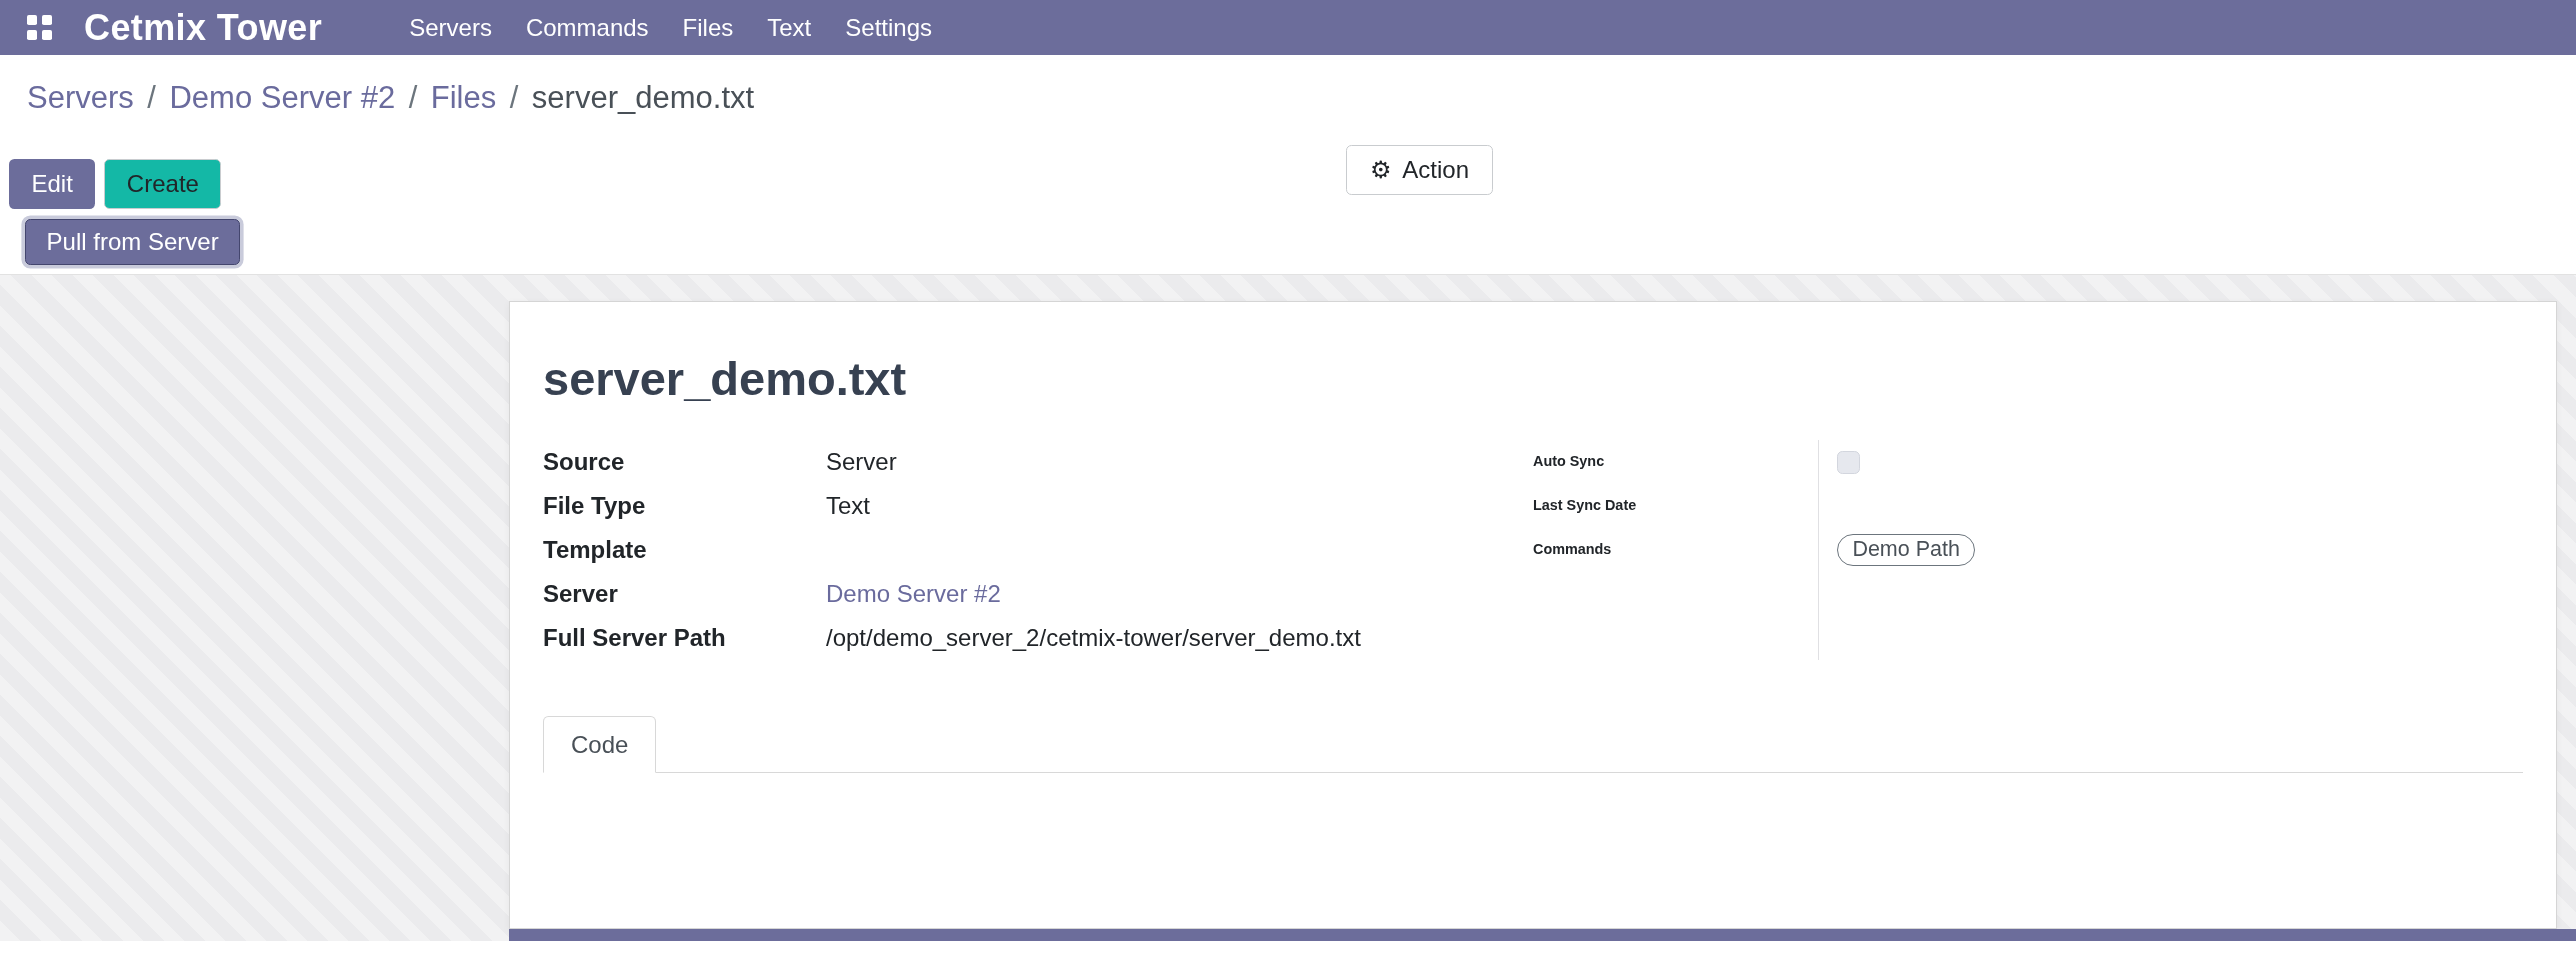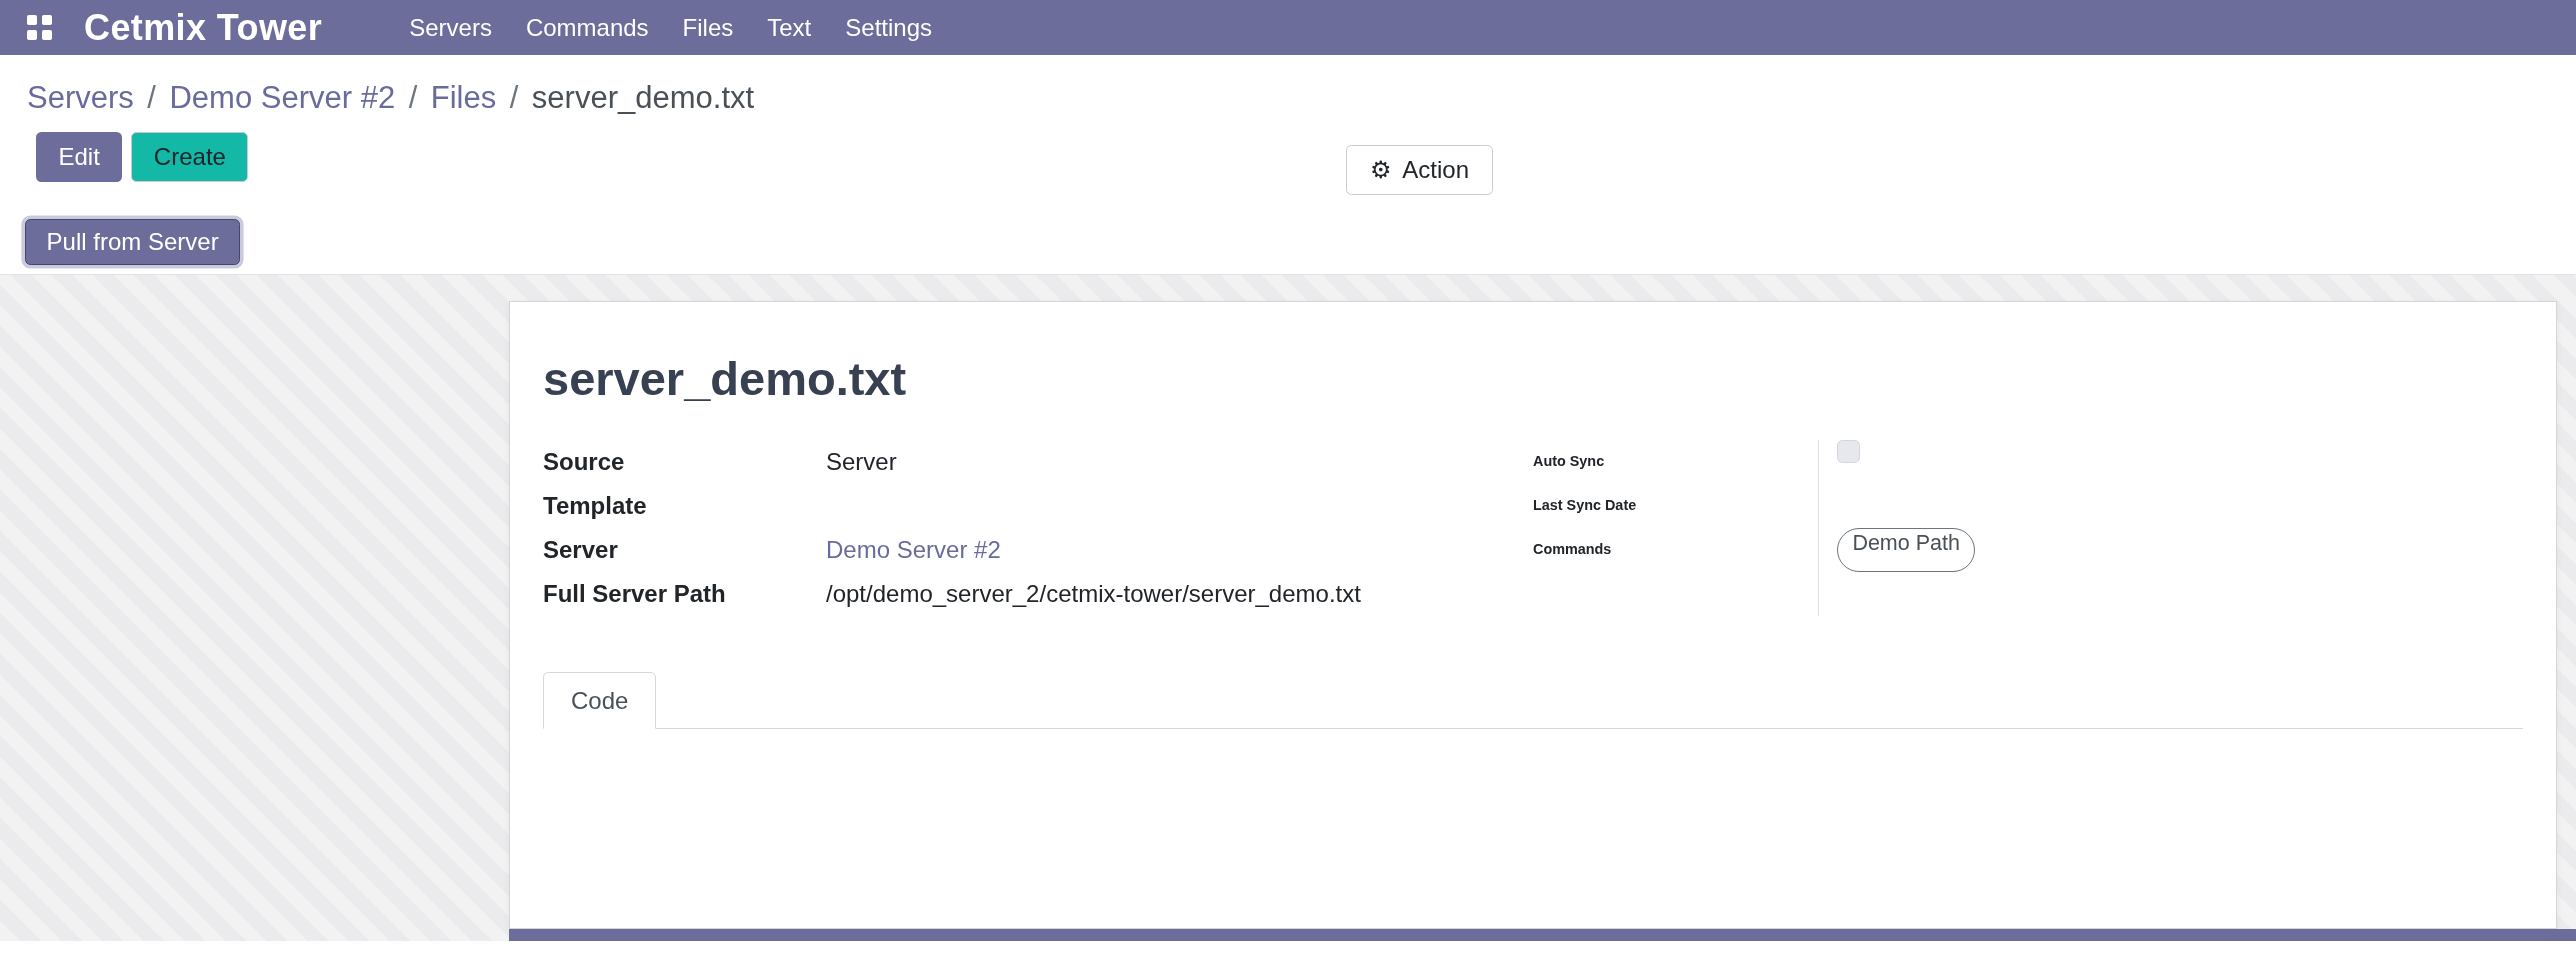--- a/index.html
+++ b/index.html
@@ -56,22 +56,22 @@
     background: #fff;
   }
   .crumb-link { color: #6a6b9d; text-decoration: none; cursor: pointer; }
   .crumb-sep { color: #6c757d; margin: 0 13.5px; }
   .crumb-current { color: #495057; }
 
   
   .buttons-row {
     height: 77px;
     display: flex;
-    align-items: flex-start;
-    padding: 0 36px;
+    align-items: flex-end;
+    padding: 0 9px;
     position: relative;
     background: #fff;
   }
   .btn {
     font-size: 24px;
     border-radius: 5.4px;
     padding: 10px 21.5px;
     cursor: pointer;
     border: 0.9px solid transparent;
     font-family: "Liberation Sans", sans-serif;
@@ -151,21 +151,21 @@
   .fvalue { color: #212529; }
   .fvalue.link { color: #6a6b9d; cursor: pointer; }
 
   .rg-labels { width: 285px; flex: none; }
   .rg-labels .flabel { width: auto; display: flex; align-items: center; min-height: 44px; }
   .rg-values {
     flex: 1;
     border-left: 0.9px solid #e0e0e3;
     padding-left: 18px;
   }
-  .rg-values .vrow { min-height: 44px; display: flex; }
+  .rg-values .vrow { min-height: 44px; display: flex; align-items: center; }
 
   .checkbox {
     width: 23px; height: 23px;
     background: #e6e8ee;
     border: 0.9px solid #d3d6de;
     border-radius: 5.4px;
     cursor: pointer;
   }
   .tag-pill {
     display: inline-block;
@@ -251,20 +251,24 @@
     <h1 class="sheet-title">server_demo.txt</h1>
 
     <div class="field-groups">
 
       <div class="group-left">
         <div class="frow">
           <div class="flabel">Source</div>
           <div class="fvalue">Server</div>
         </div>
         <div class="frow">
+          <div class="flabel">File Type</div>
+          <div class="fvalue">Text</div>
+        </div>
+        <div class="frow">
           <div class="flabel">Template</div>
           <div class="fvalue"></div>
         </div>
         <div class="frow">
           <div class="flabel">Server</div>
           <div class="fvalue link">Demo Server #2</div>
         </div>
         <div class="frow">
           <div class="flabel">Full Server Path</div>
           <div class="fvalue">/opt/demo_server_2/cetmix-tower/server_demo.txt</div>

